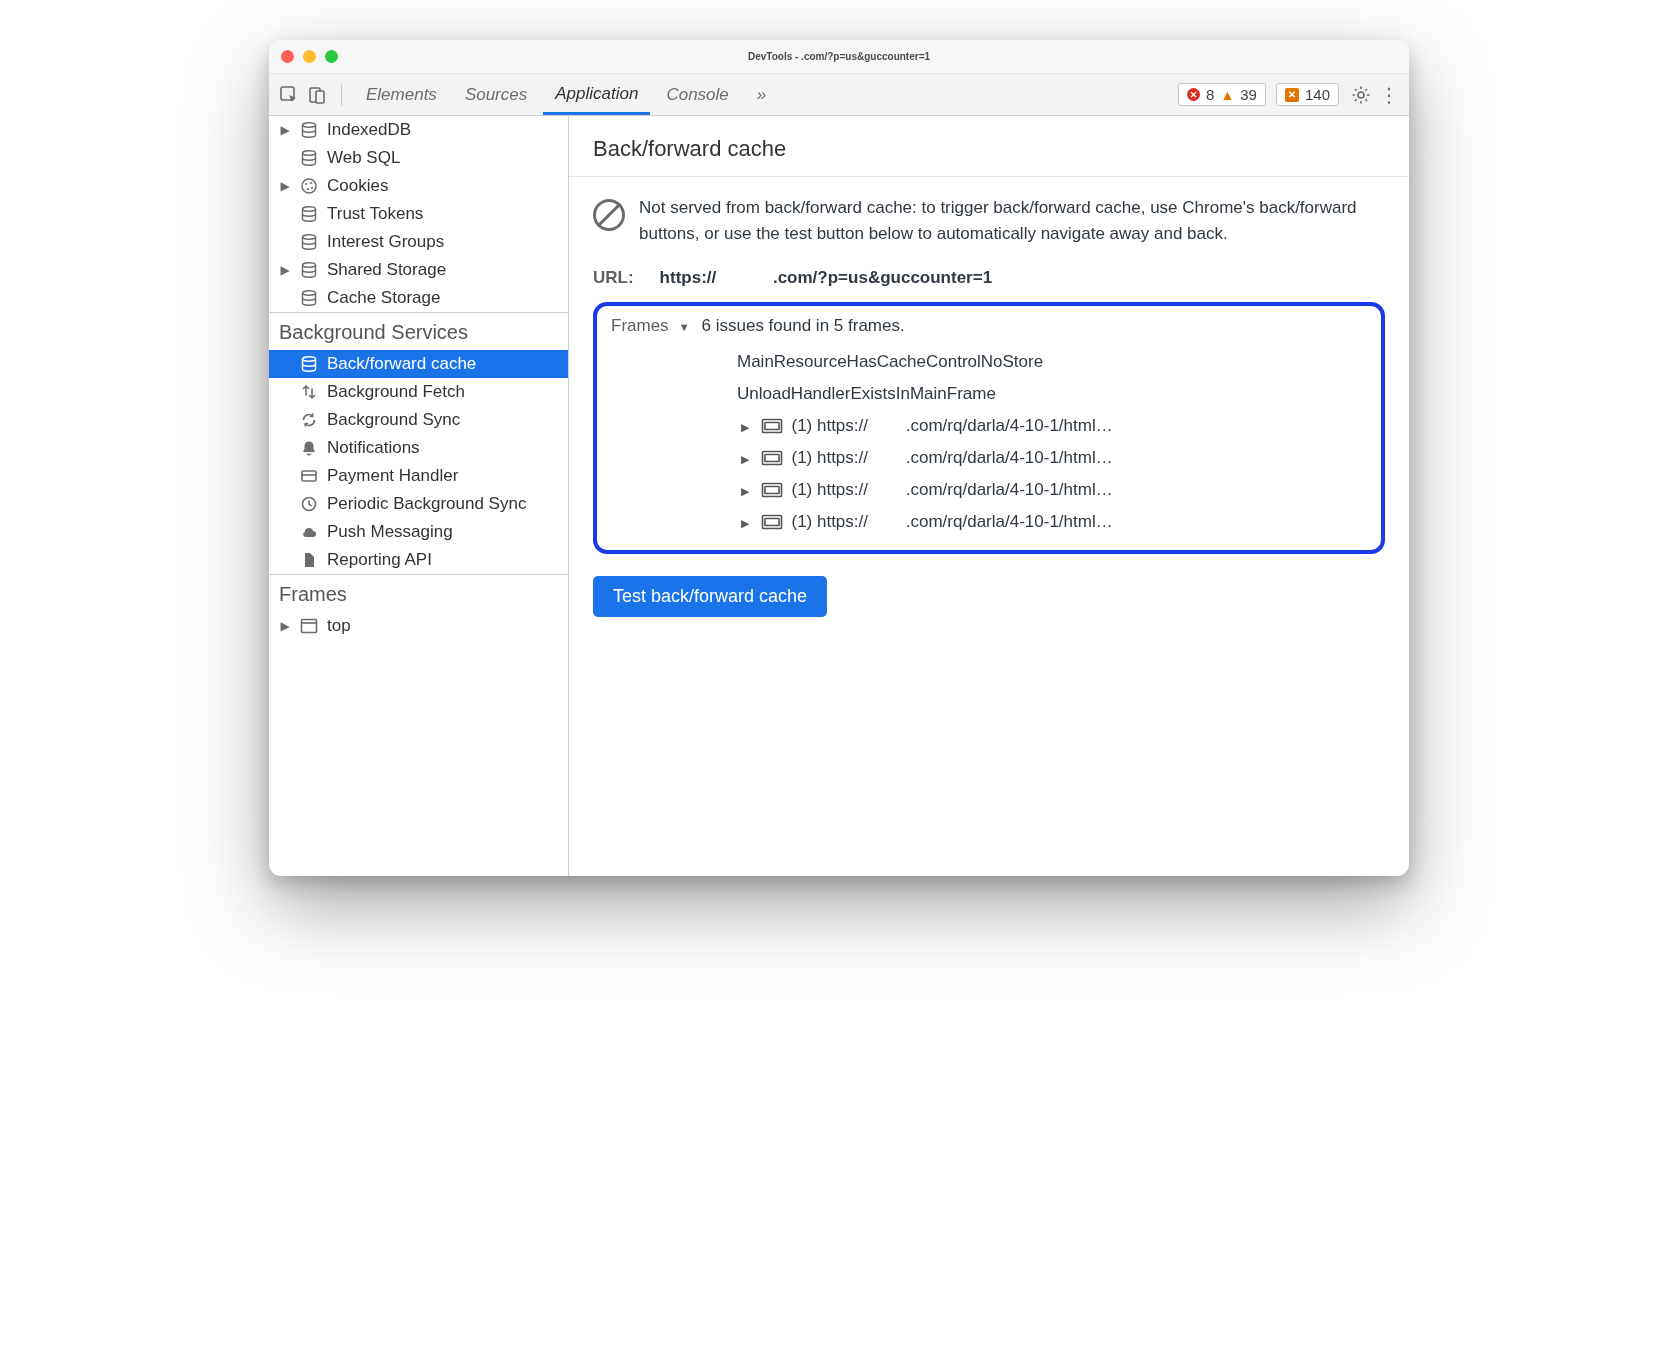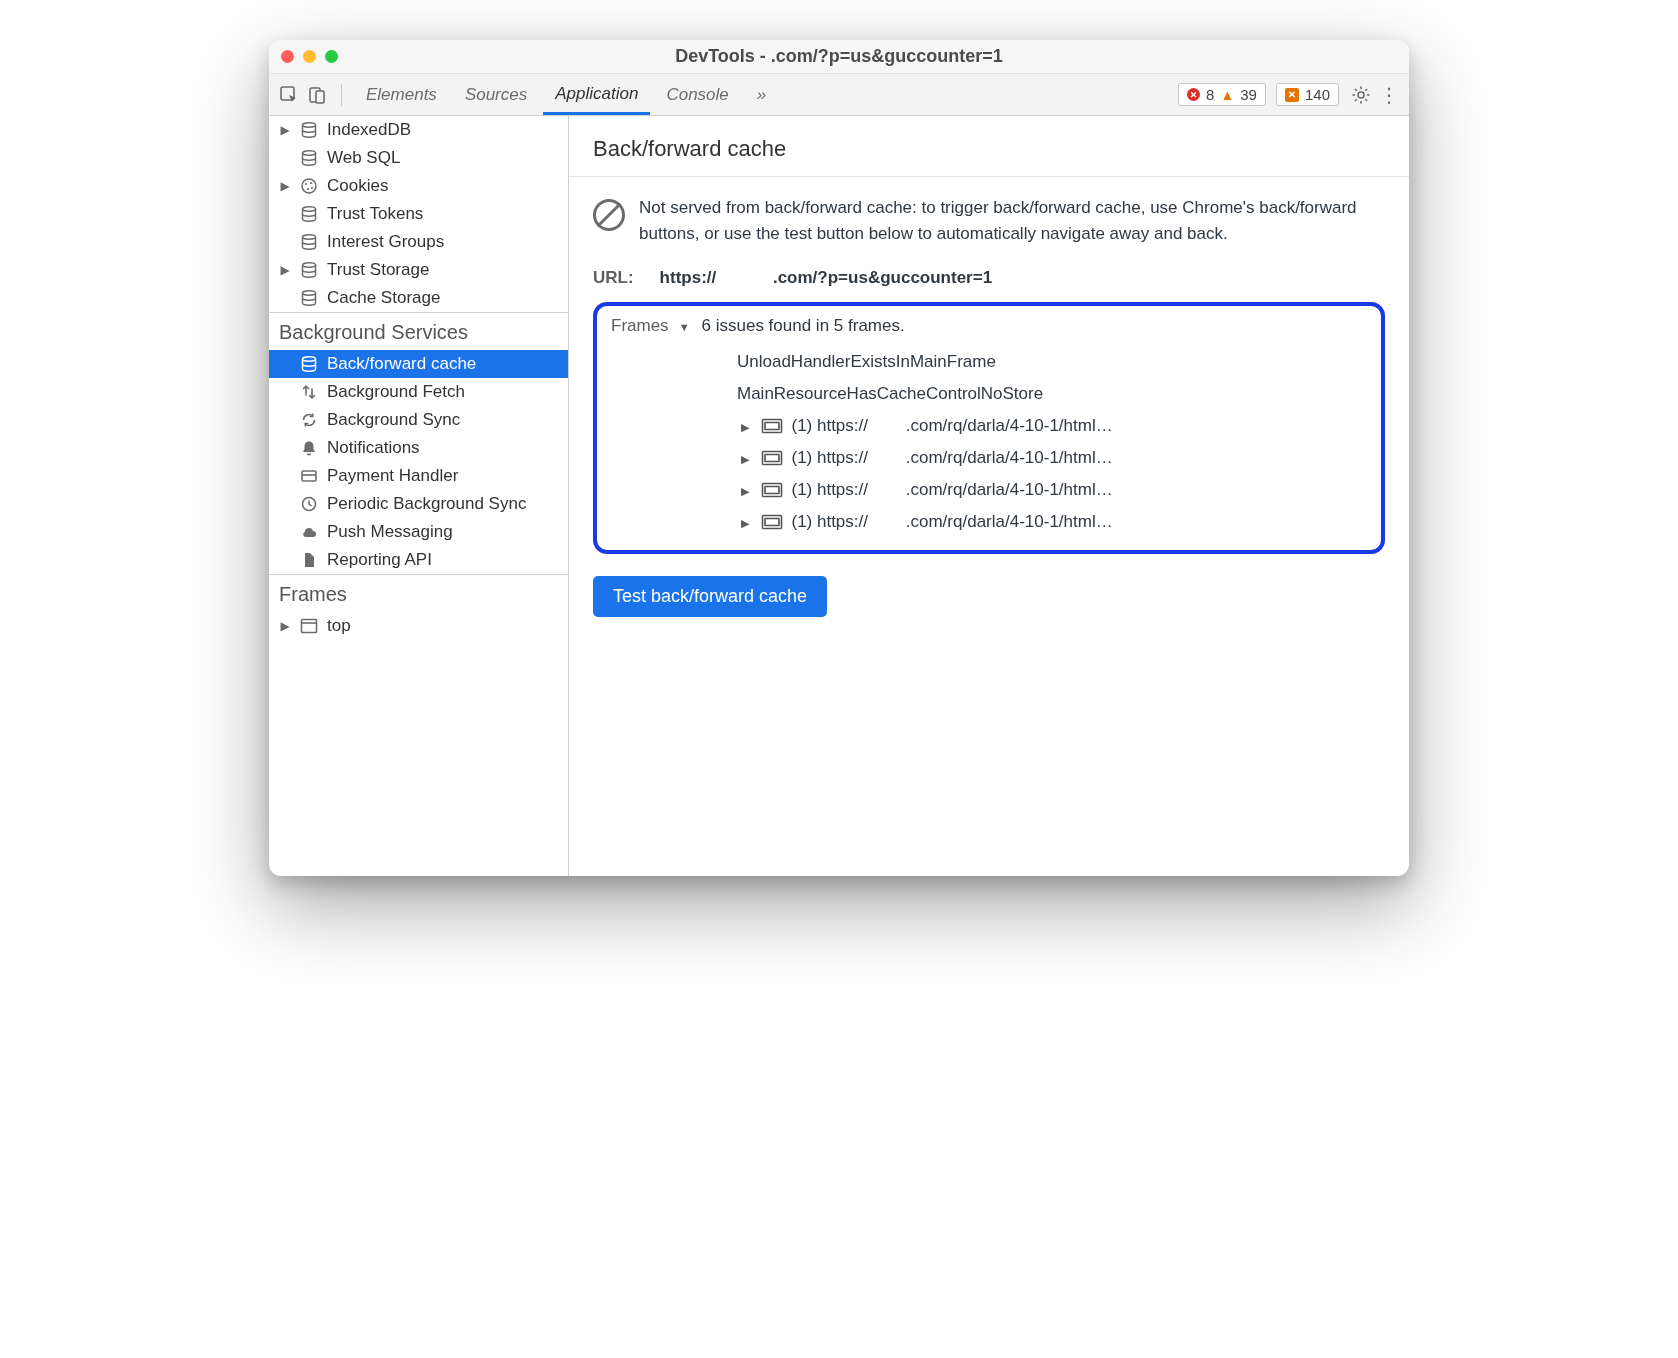--- a/index.html
+++ b/index.html
@@ -33,21 +33,21 @@
   }
   .traffic { display: flex; gap: 9px; }
   .tl { width: 13px; height: 13px; border-radius: 50%; }
   .tl.r { background: #ff5f57; }
   .tl.y { background: #febc2e; }
   .tl.g { background: #28c840; }
   .winTitle {
     position: absolute;
     left: 50%;
     transform: translateX(-50%);
-    font-size: 18px;
+    font-size: 10px;
     font-weight: 600;
     color: #4b4b4b;
   }
   
   .topbar {
     height: 42px;
     display: flex;
     align-items: center;
     border-bottom: 1px solid #d0d0d0;
     background: #f3f3f3;
@@ -255,21 +255,21 @@
             </div>
             <div class="item">
               <span class="exp">▶</span>
               <span class="ico">
                 <svg width="18" height="18" viewBox="0 0 18 18" fill="none">
                   <ellipse cx="9" cy="4" rx="6.5" ry="2.2" stroke="currentColor" stroke-width="1.5"></ellipse>
                   <path d="M2.5 4v5c0 1.2 2.9 2.2 6.5 2.2s6.5-1 6.5-2.2V4" stroke="currentColor" stroke-width="1.5" fill="none"></path>
                   <path d="M2.5 9v5c0 1.2 2.9 2.2 6.5 2.2s6.5-1 6.5-2.2V9" stroke="currentColor" stroke-width="1.5" fill="none"></path>
                 </svg>
               </span>
-              <span>Trust Storage</span>
+              <span>Shared Storage</span>
             </div>
             <div class="item">
               <span class="exp"></span>
               <span class="ico">
                 <svg width="18" height="18" viewBox="0 0 18 18" fill="none">
                   <ellipse cx="9" cy="4" rx="6.5" ry="2.2" stroke="currentColor" stroke-width="1.5"></ellipse>
                   <path d="M2.5 4v5c0 1.2 2.9 2.2 6.5 2.2s6.5-1 6.5-2.2V4" stroke="currentColor" stroke-width="1.5" fill="none"></path>
                   <path d="M2.5 9v5c0 1.2 2.9 2.2 6.5 2.2s6.5-1 6.5-2.2V9" stroke="currentColor" stroke-width="1.5" fill="none"></path>
                 </svg>
               </span>
@@ -387,24 +387,24 @@
         </div>
 
         <div class="frames-box">
           <div class="frames-head">
             <span>Frames</span>
             <span class="tri-down"></span>
             <span style="color:#303942;">6 issues found in 5 frames.</span>
           </div>
           <div class="tree">
             <div class="t-row sub">
-                <span class="lbl">UnloadHandlerExistsInMainFrame</span>
+                <span class="lbl">MainResourceHasCacheControlNoStore</span>
               </div>
             <div class="t-row sub">
-                <span class="lbl">MainResourceHasCacheControlNoStore</span>
+                <span class="lbl">UnloadHandlerExistsInMainFrame</span>
               </div>
             <div id="children-list">
                 <div class="t-row child">
                   <span class="tri-right"></span>
                   <svg width="22" height="16" viewBox="0 0 22 16" fill="none">
                     <rect x="1.5" y="1.5" width="19" height="13" rx="1" stroke="#555" stroke-width="1.6"></rect>
                     <rect x="4" y="4.5" width="14" height="7" rx="0.5" stroke="#555" stroke-width="1.6"></rect>
                   </svg>
                   <span class="lbl" style="white-space:pre;">(1) https://        .com/rq/darla/4-10-1/html…</span>
                 </div>

